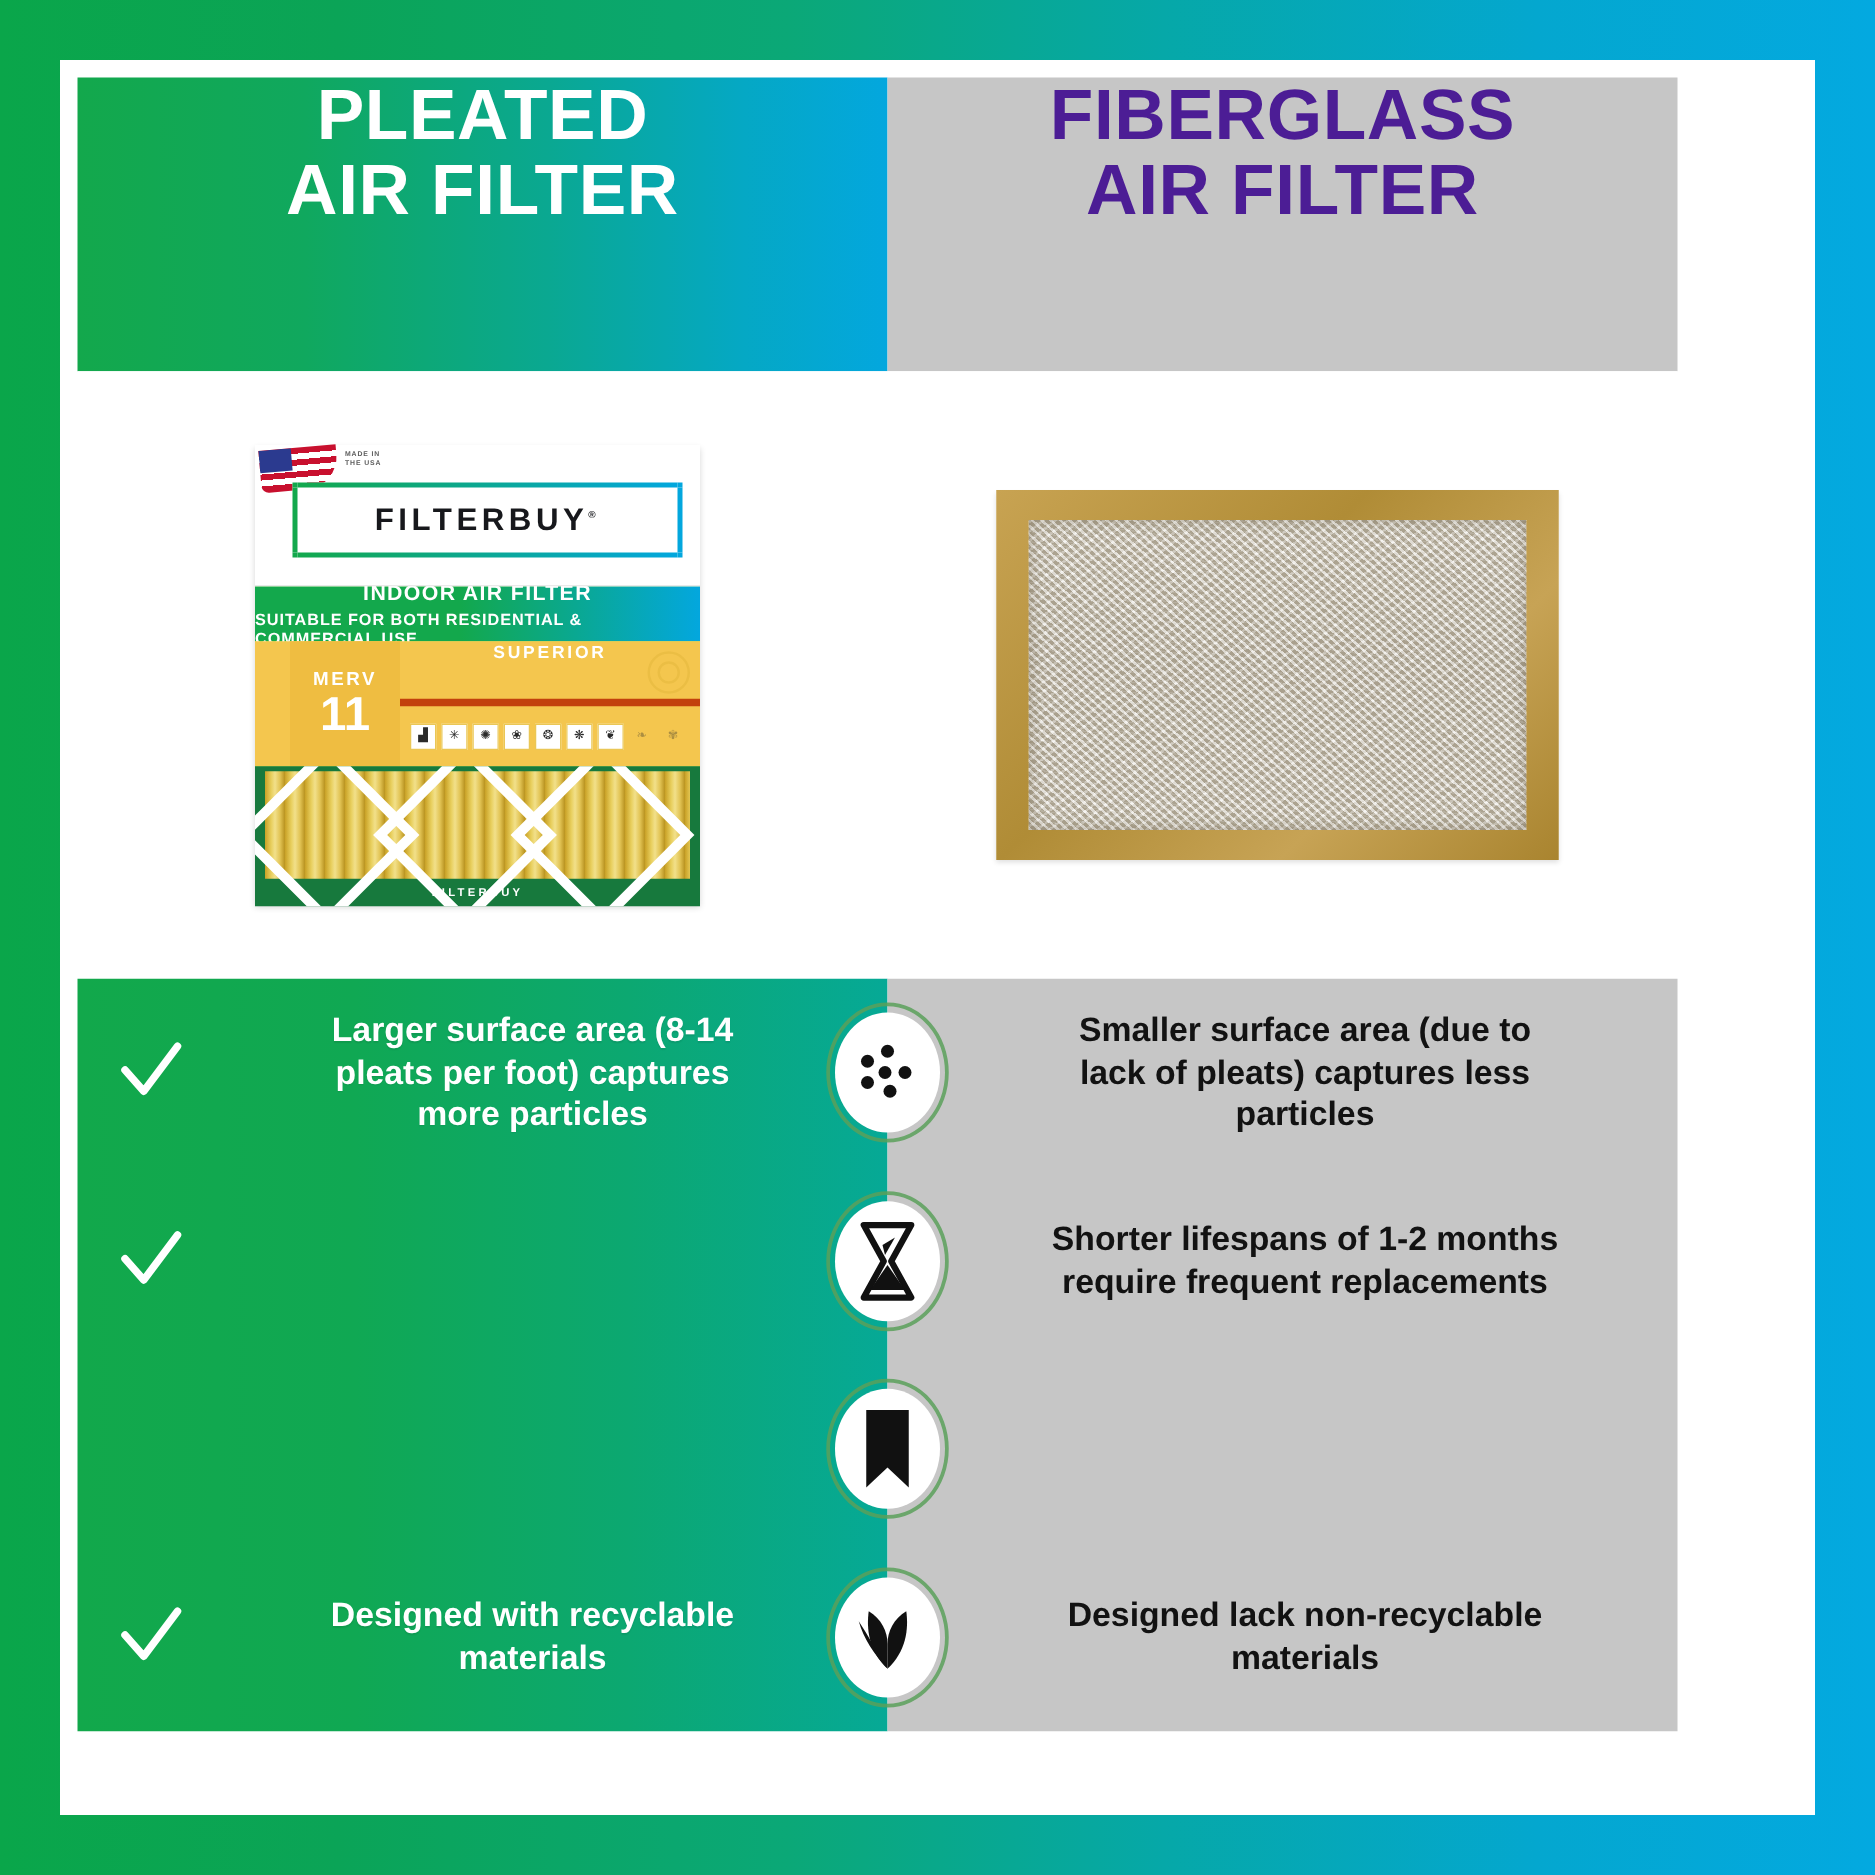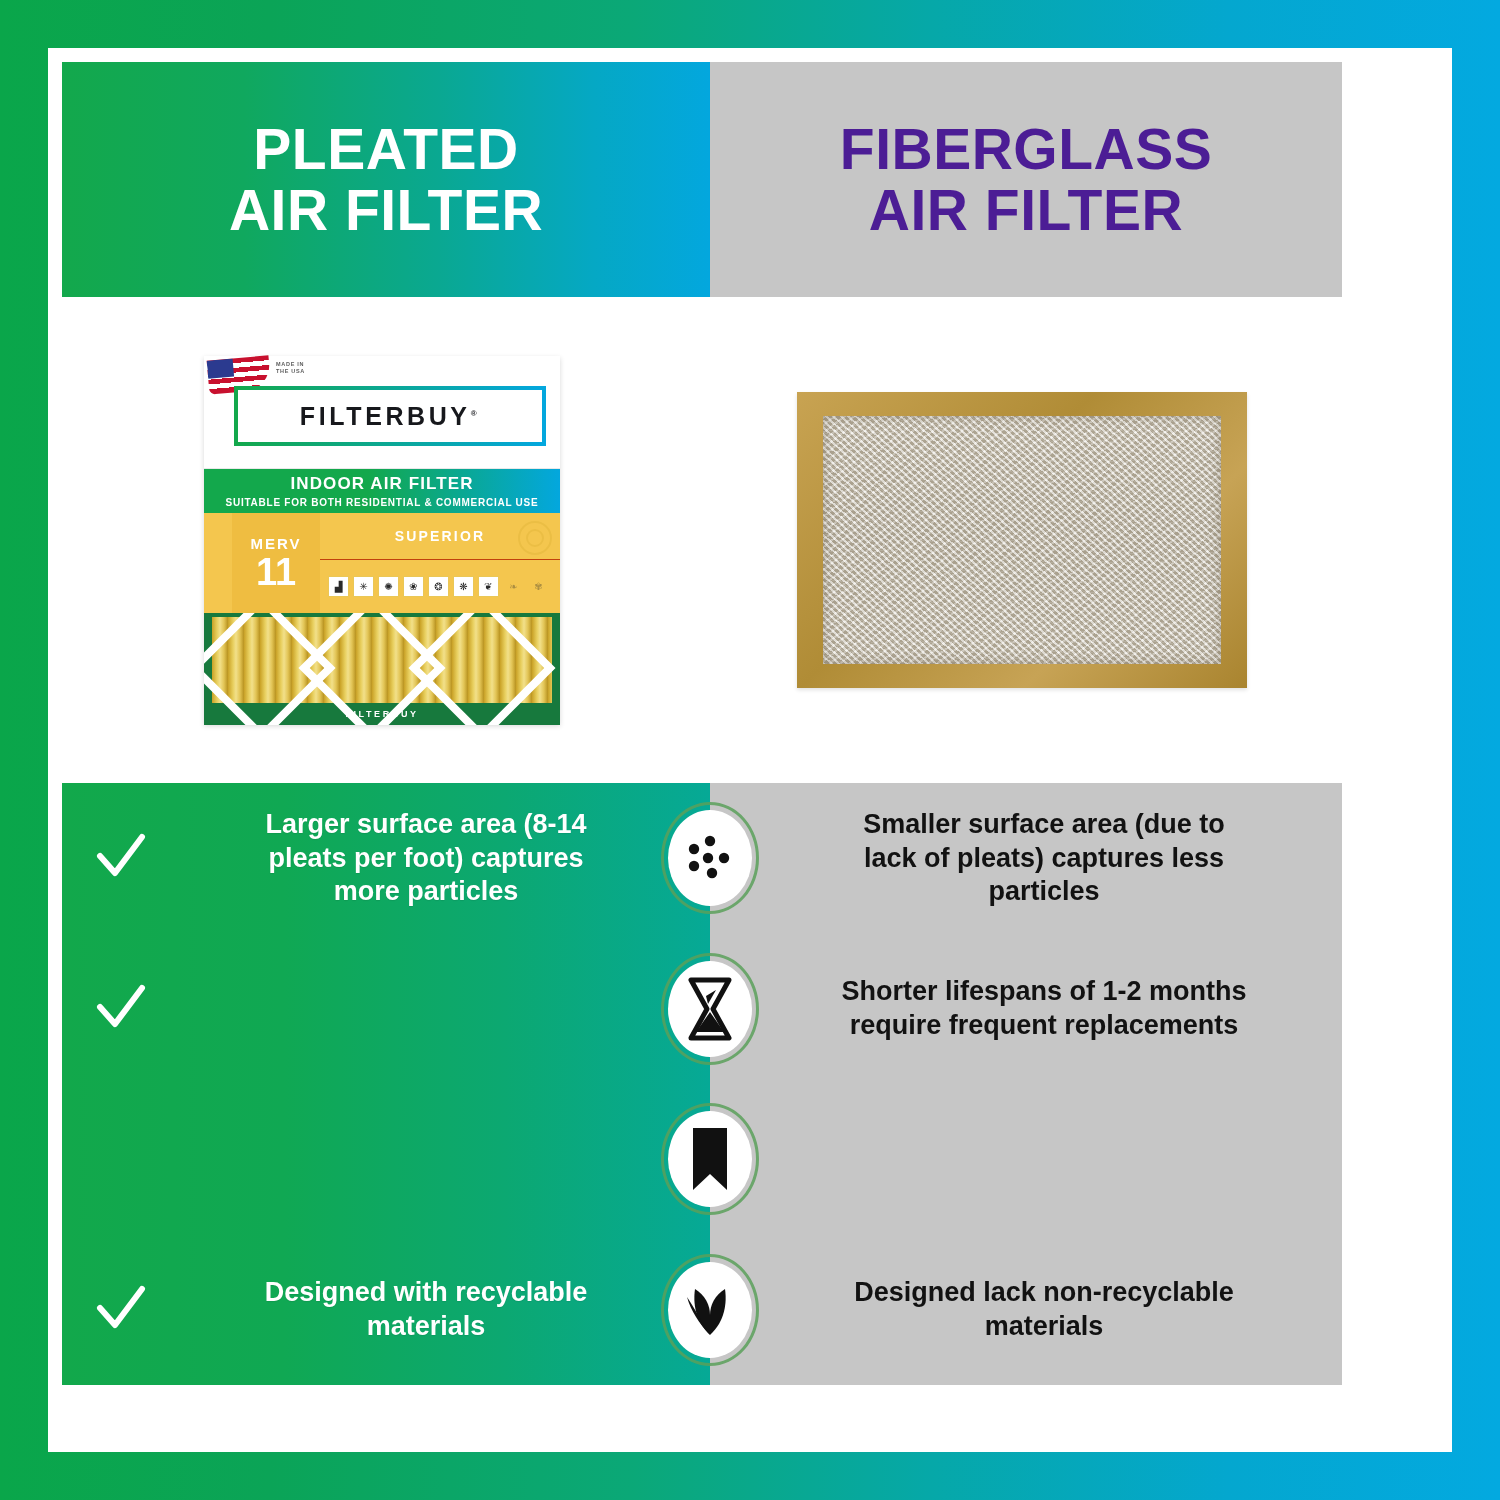--- a/index.html
+++ b/index.html
@@ -25,21 +25,21 @@
 
   
   .header-row{
     position:absolute;
     left:62px;top:62px;
     width:1280px;height:235px;
     display:flex;
   }
   .header-cell{
     position:relative;
-    display:flex;align-items:center;justify-content:center;
+    display:flex;justify-content:center;
     text-align:center;
     box-sizing:border-box;
   }
   .header-left{
     width:648px;height:100%;
     background:linear-gradient(90deg,#13a84c 0%,#10a85e 28%,#0aa891 58%,#05a8c4 82%,#03a7de 100%);
     color:#ffffff;
   }
   .header-right{
     width:632px;height:100%;
@@ -113,41 +113,41 @@
   }
   .pb-logo-text sup{font-size:8px;vertical-align:super;}
 
   .pb-band{
     height:44px;
     background:linear-gradient(90deg,#13a84c 0%,#13a84c 46%,#0aa891 72%,#03a7de 100%);
     color:#ffffff;
     display:flex;flex-direction:column;align-items:center;justify-content:center;
   }
   .pb-band-main{font-size:17px;font-weight:800;letter-spacing:1.1px;}
-  .pb-band-sub{font-size:10px;font-weight:700;letter-spacing:.75px;margin-top:3px;}
+  .pb-band-sub{font-size:13px;font-weight:700;letter-spacing:.75px;margin-top:3px;}
 
   .pb-merv-wrap{
     position:relative;
     height:100px;
     background:#f4c64e;
     display:flex;
     padding-left:28px;
   }
   .pb-merv{
     width:88px;
     background:#efbd41;
     color:#ffffff;
     display:flex;flex-direction:column;align-items:center;justify-content:center;
   }
   .pb-merv-label{font-size:15px;font-weight:800;letter-spacing:2px;}
   .pb-merv-num{font-size:38px;font-weight:800;line-height:.95;margin-top:2px;}
   .pb-merv-right{flex:1;display:flex;flex-direction:column;}
   .pb-sup-row{
-    height:46px;display:flex;align-items:center;justify-content:center;
-    border-bottom:1px solid #c2410c;position:relative;
+    height:46px;display:flex;align-items:flex-start;justify-content:center;
+    border-bottom:6px solid #c2410c;position:relative;
   }
   .pb-sup-text{font-size:14px;font-weight:800;letter-spacing:2.2px;color:#ffffff;}
   .pb-ul{
     position:absolute;right:8px;top:8px;
     width:30px;height:30px;border-radius:50%;
     border:2px solid #e6b93f;opacity:.6;
   }
   .pb-ul::after{
     content:"";position:absolute;left:6px;top:6px;width:14px;height:14px;
     border:2px solid #e6b93f;border-radius:50%;

